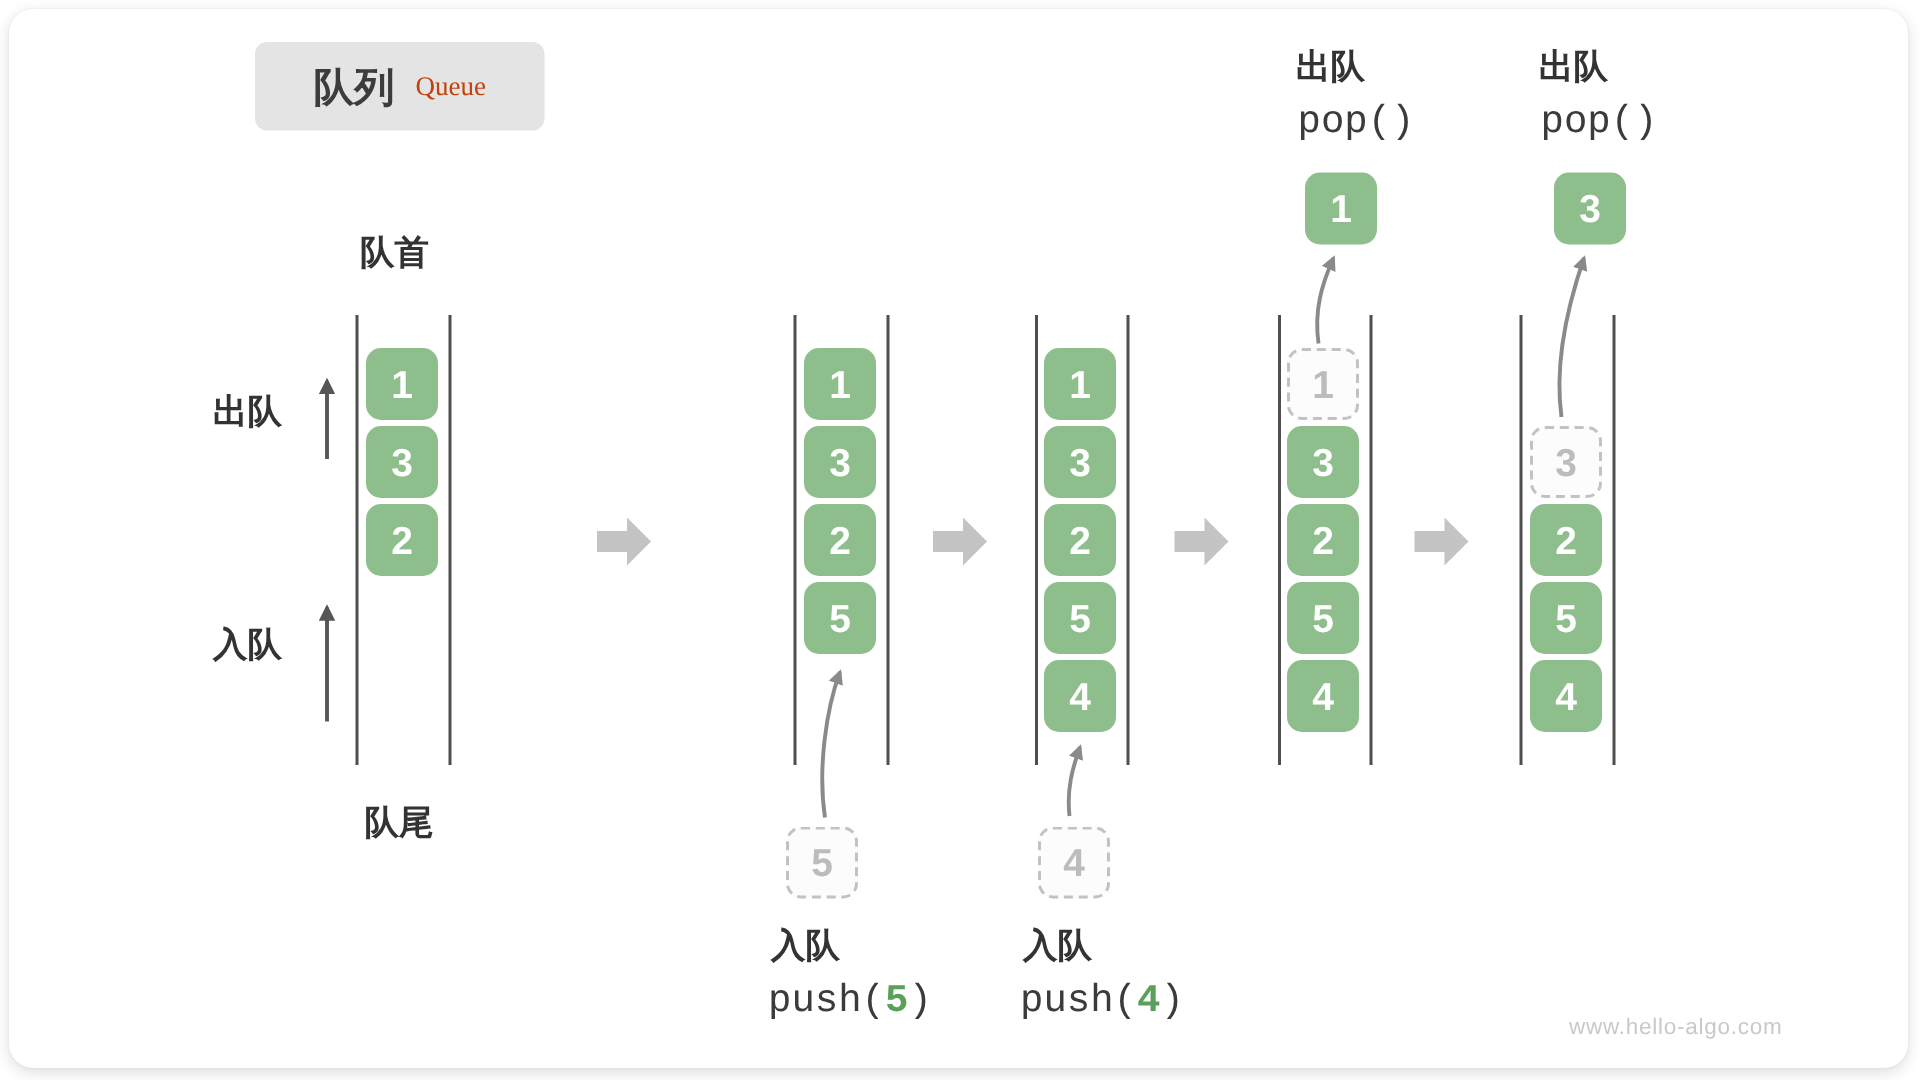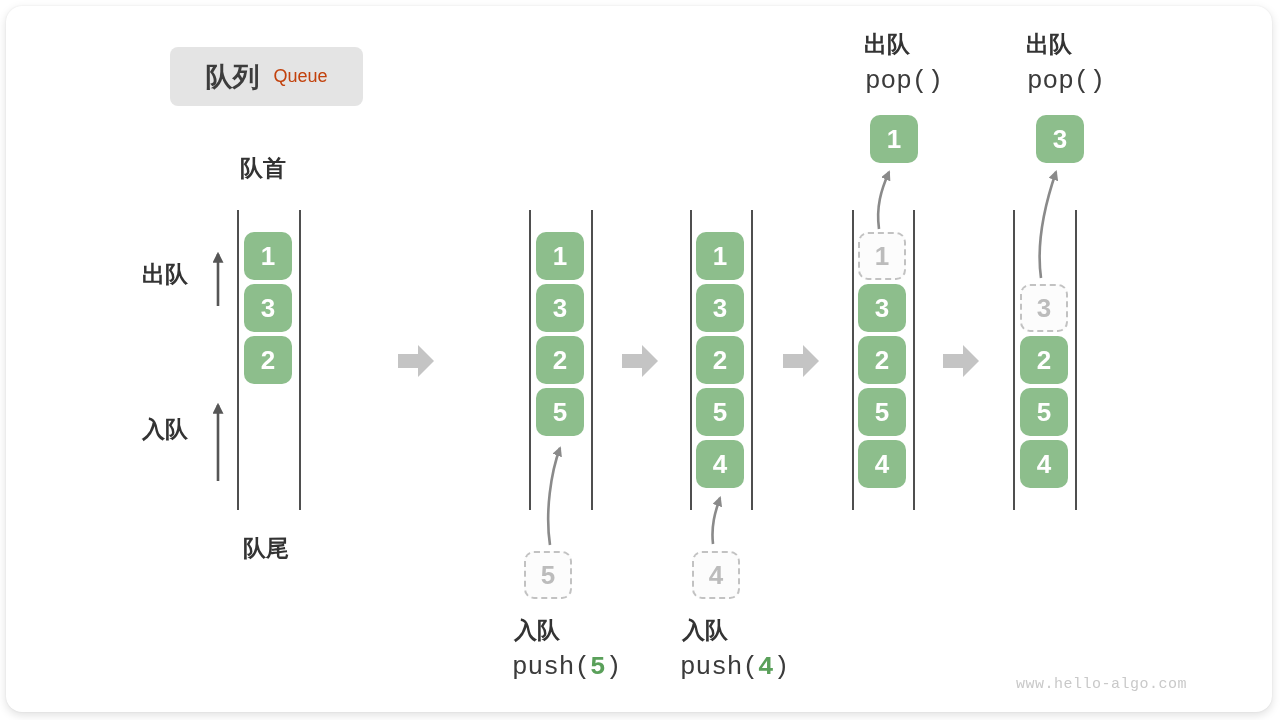--- a/index.html
+++ b/index.html
@@ -8,23 +8,23 @@
     font-family:"Liberation Sans","DejaVu Sans",sans-serif;
   }
   .card {
     position:absolute; left:6px; top:6px; width:1266px; height:706px;
     background:#ffffff; border-radius:16px;
     box-shadow:0 3px 10px rgba(0,0,0,.13), 0 0 2px rgba(0,0,0,.07);
   }
   .overlay { position:absolute; left:0; top:0; pointer-events:none; }
 
   .title-box {
-    position:absolute; left:170px; top:47px; width:193px; height:59px;
+    position:absolute; left:170px; top:28px; width:193px; height:59px;
     background:var(--title-bg,#e4e4e4); border-radius:8px;
-    display:flex; align-items:center; justify-content:center; gap:14px;
+    display:flex; align-items:center; justify-content:center; gap:14px;font-family:Liberation Serif, serif;
   }
   .title-zh { font-weight:bold; font-size:27px; color:#3c3c3c; }
   .title-en { font-size:18px; color:#c2410c; }
 
   .zh-label {
     position:absolute; font-weight:bold; font-size:23px; line-height:1.1;
     color:var(--text-dark,#333); white-space:nowrap;
   }
   .code {
     position:absolute; font-family:Liberation Mono, monospace;
@@ -40,22 +40,22 @@
     position:absolute; width:48px; height:48px; border-radius:10px;
     display:flex; align-items:center; justify-content:center;
     font-weight:bold; font-size:26px; box-sizing:border-box;
   }
   .cell.green { background:var(--accent-green,#8dbe8c); color:#ffffff; }
   .cell.ghost {
     background:#fcfcfc; border:2.5px dashed var(--ghost-border,#c2c2c2);
     color:var(--ghost-text,#bcbcbc); font-weight:600;
   }
   .watermark {
-    position:absolute; left:1016px; top:676px;
-    font-family:Liberation Mono, monospace;
+    position:absolute; left:1046px; top:676px;
+    font-family:Liberation Sans, sans-serif;
     font-size:15px; color:var(--watermark-gray,#c9c9c9); letter-spacing:.5px;
   }
 </style>
 </head>
 <body>
 
 <div class="stage">
   <div class="card"></div>
 
   <div class="title-box">

